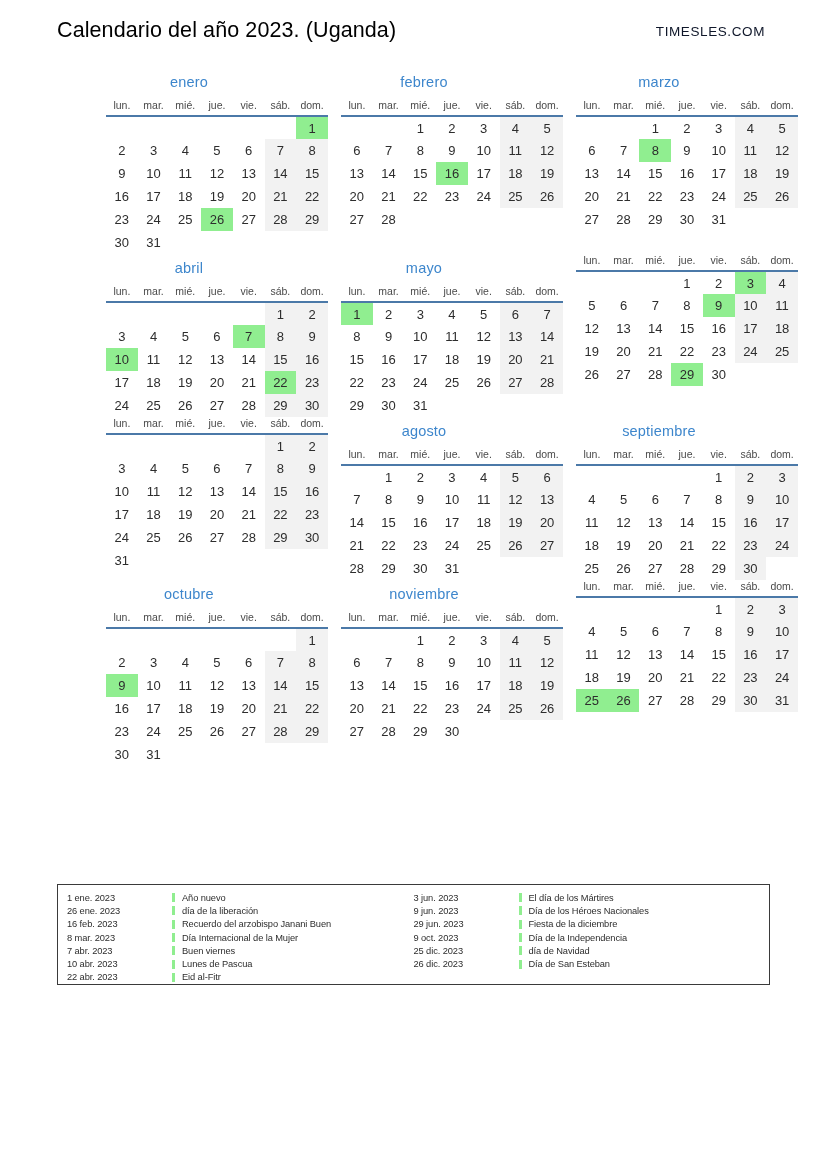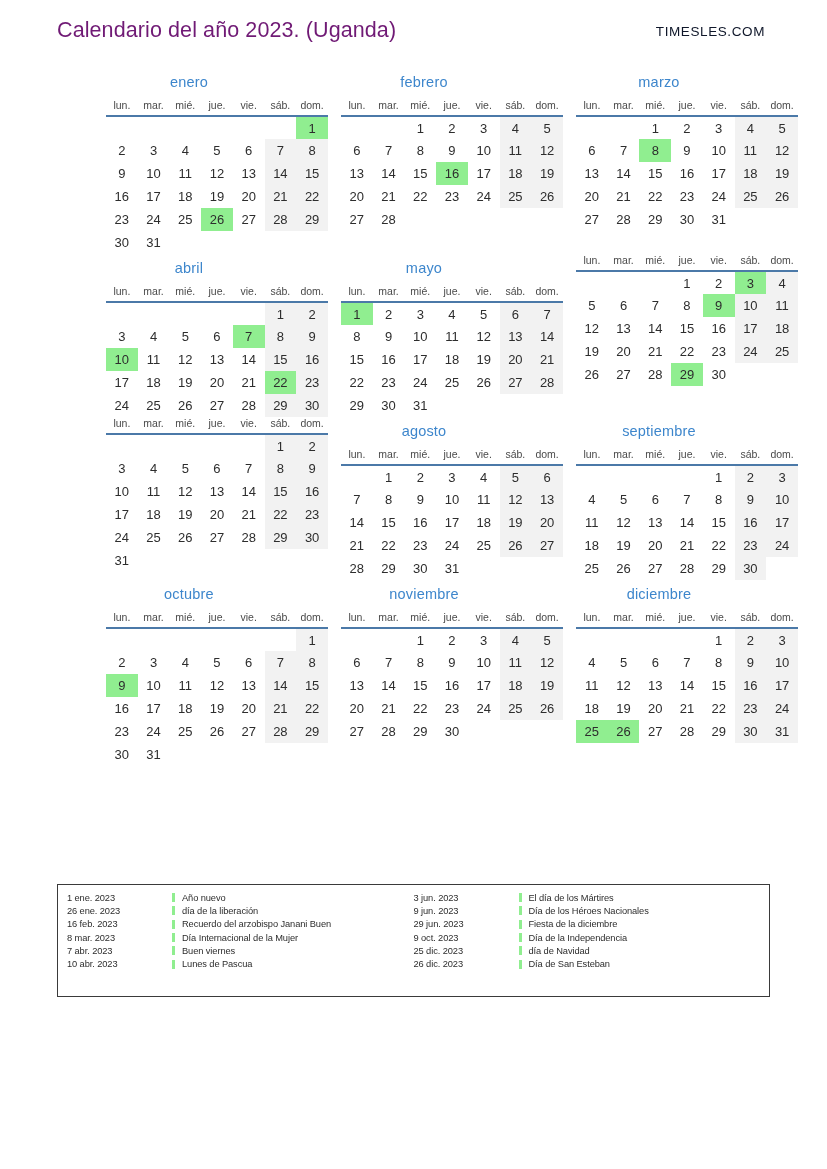--- a/index.html
+++ b/index.html
@@ -15,21 +15,21 @@
   .header {
     position: absolute;
     left: 0; top: 0;
     width: 827px; height: 62px;
   }
   .page-title {
     position: absolute;
     left: 57px; top: 18px;
     font-size: 21.5px;
     font-weight: 400;
-    color: #701a75;
+    color: #000000;
     letter-spacing: 0.1px;
     white-space: nowrap;
   }
   .brand {
     position: absolute;
     right: 62px; top: 24px;
     font-size: 13.5px;
     color: #0f172a;
     letter-spacing: 0.6px;
     white-space: nowrap;
@@ -93,21 +93,21 @@
 
   
   table.cal tbody tr:first-child td { padding-top: 1px; }
 
   
   .legend {
     position: absolute;
     left: 57px; top: 884px;
     width: 713px;
     border: 1px solid #3a3a3a;
-    padding: 6px 9px 25px 9px;
+    padding: 6px 9px 0 9px;
     display: flex;
   }
   .legend-col {
     width: 50%;
     display: flex;
     flex-direction: column;
   }
   .legend-item {
     display: flex;
     align-items: center;
@@ -858,21 +858,20 @@
               <td class="">29</td>
               <td class="">30</td>
               <td class="pad">&nbsp;</td>
               <td class="pad">&nbsp;</td>
               <td class="pad">&nbsp;</td>
             </tr>
           </tbody>
         </table>
       </div>
       <div class="month">
-        <div class="month-name">diciembre</div>
         <table class="cal">
           <thead>
             <tr>
               <th>lun.</th>
               <th>mar.</th>
               <th>mié.</th>
               <th>jue.</th>
               <th>vie.</th>
               <th>sáb.</th>
               <th>dom.</th>
@@ -955,20 +954,25 @@
       <div class="legend-item">
         <span class="legend-date">7 abr. 2023</span>
         <span class="legend-swatch"></span>
         <span class="legend-label">Buen viernes</span>
       </div>
       <div class="legend-item">
         <span class="legend-date">10 abr. 2023</span>
         <span class="legend-swatch"></span>
         <span class="legend-label">Lunes de Pascua</span>
       </div>
+      <div class="legend-item">
+        <span class="legend-date">22 abr. 2023</span>
+        <span class="legend-swatch"></span>
+        <span class="legend-label">Eid al-Fitr</span>
+      </div>
     </div>
   <div class="legend-col">
       <div class="legend-item">
         <span class="legend-date">3 jun. 2023</span>
         <span class="legend-swatch"></span>
         <span class="legend-label">El día de los Mártires</span>
       </div>
       <div class="legend-item">
         <span class="legend-date">9 jun. 2023</span>
         <span class="legend-swatch"></span>

